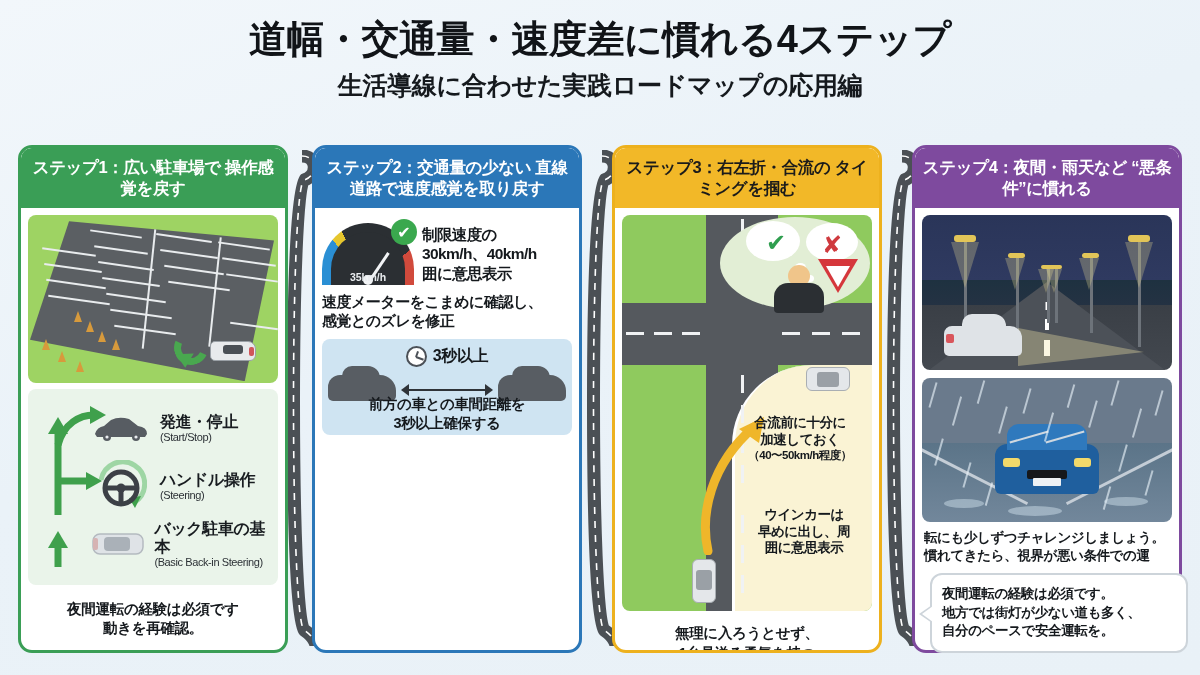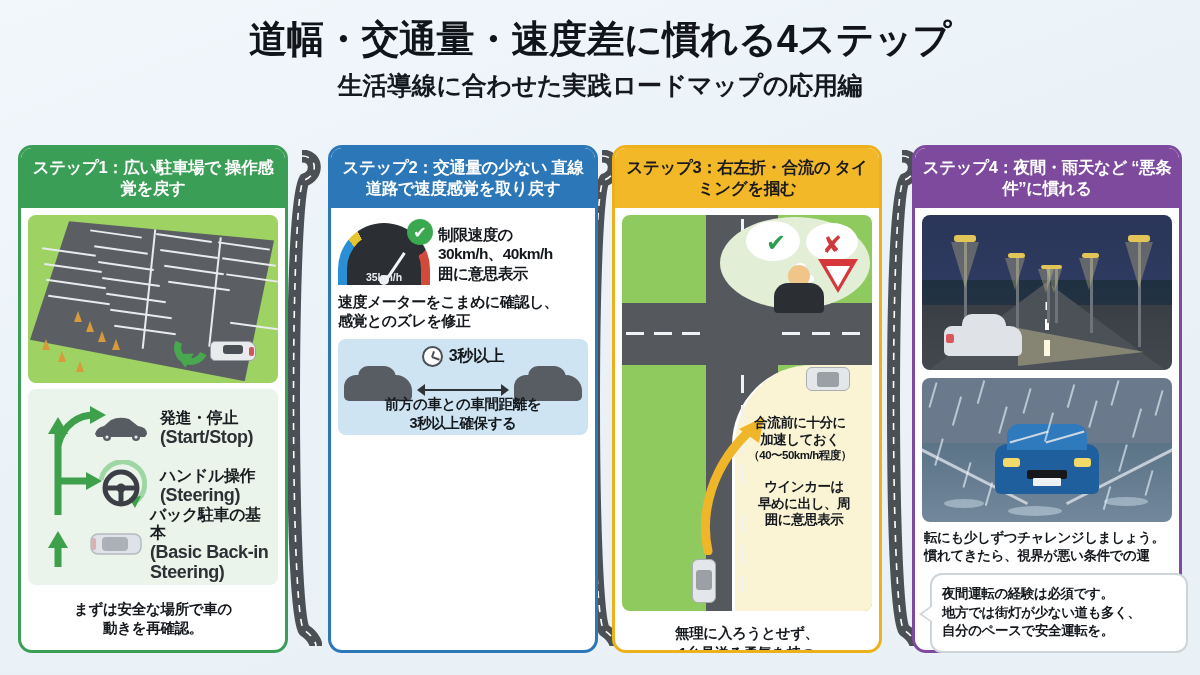--- a/index.html
+++ b/index.html
@@ -23,21 +23,21 @@
   }
 
   
   .panel {
     position: absolute; top: 145px; width: 270px; height: 508px;
     border-radius: 14px; border: 3px solid #ccc;
     background: #ffffff; overflow: hidden;
     display: flex; flex-direction: column;
   }
   .panel.p1 { left: 18px;  border-color: #3a9e56; }
-  .panel.p2 { left: 328px; border-color: #2b77b8; }
+  .panel.p2 { left: 312px; border-color: #2b77b8; }
   .panel.p3 { left: 612px; border-color: #edb11e; }
   .panel.p4 { left: 912px; border-color: #7e4a9e; }
 
   .panel-head {
     color: #fff; font-weight: bold; font-size: 16.5px; line-height: 1.25;
     text-align: center; padding: 9px 6px 10px; letter-spacing: -0.4px;
     border-radius: 10px 10px 0 0;
   }
   .p1 .panel-head { background: #3a9e56; }
   .p2 .panel-head { background: #2b77b8; }
@@ -97,21 +97,21 @@
   }
 
   .skills {
     margin-top: 6px; background: #eaf4ea; border-radius: 8px;
     padding: 10px 8px 8px 8px; position: relative; height: 196px;
   }
   .skill-row { display: flex; align-items: center; gap: 6px; height: 58px; }
   .skill-icon { width: 66px; display: flex; justify-content: center; align-items: center; }
   .skill-text { line-height: 1.12; }
   .skill-jp { font-size: 16px; font-weight: bold; color: #181c20; letter-spacing: -0.4px; }
-  .skill-en { font-size: 18px; font-weight: bold; color: #2c3136; letter-spacing: -0.4px; }
+  .skill-en { font-size: 11px; font-weight: normal; color: #2c3136; letter-spacing: -0.4px; }
 
   
   .road-scene {
     position: relative; height: 170px; border-radius: 8px; overflow: hidden;
     background: linear-gradient(#cfe8f5 0%, #cfe8f5 38%, #8fcf5e 38%, #8fcf5e 100%);
   }
   .hill { position: absolute; border-radius: 50% 50% 0 0; background: #63b36a; }
   .road2 {
     position: absolute; bottom: 0; left: 50%; transform: translateX(-50%);
     width: 0; height: 0; border-left: 120px solid transparent;
@@ -462,21 +462,21 @@
             </svg>
           </div>
           <div class="skill-text">
             <div class="skill-jp">バック駐車の基本</div>
             <div class="skill-en">(Basic Back-in Steering)</div>
           </div>
         </div>
       </div>
     </div>
     <div class="panel-foot lines">
-      <span>まずは安全な場所で車の</span>
+      <span>夜間運転の経験は必須です</span>
       <span>動きを再確認。</span>
     </div>
   </div>
 
   <div class="panel p2">
     <div class="panel-head">
       <span>ステップ2：交通量の少ない</span>
       <span>直線道路で速度感覚を取り戻す</span>
     </div>
     <div class="panel-body">
@@ -573,21 +573,21 @@
           <div class="win" style="left:10px; right:10px; top:4px; height:15px;"></div>
         </div>
 
         <div class="callout" style="top:200px; width:136px;">
           <div class="c-main lines">
             <span>合流前に十分に</span>
             <span>加速しておく</span>
           </div>
           <div class="c-sub">（40〜50km/h程度）</div>
         </div>
-        <div class="callout" style="top:264px; width:128px;">
+        <div class="callout" style="top:292px; width:128px;">
           <div class="c-main lines">
             <span>ウインカーは</span>
             <span>早めに出し、周</span>
             <span>囲に意思表示</span>
           </div>
         </div>
       </div>
     </div>
     <div class="panel-foot lines">
       <span>無理に入ろうとせず、</span>

